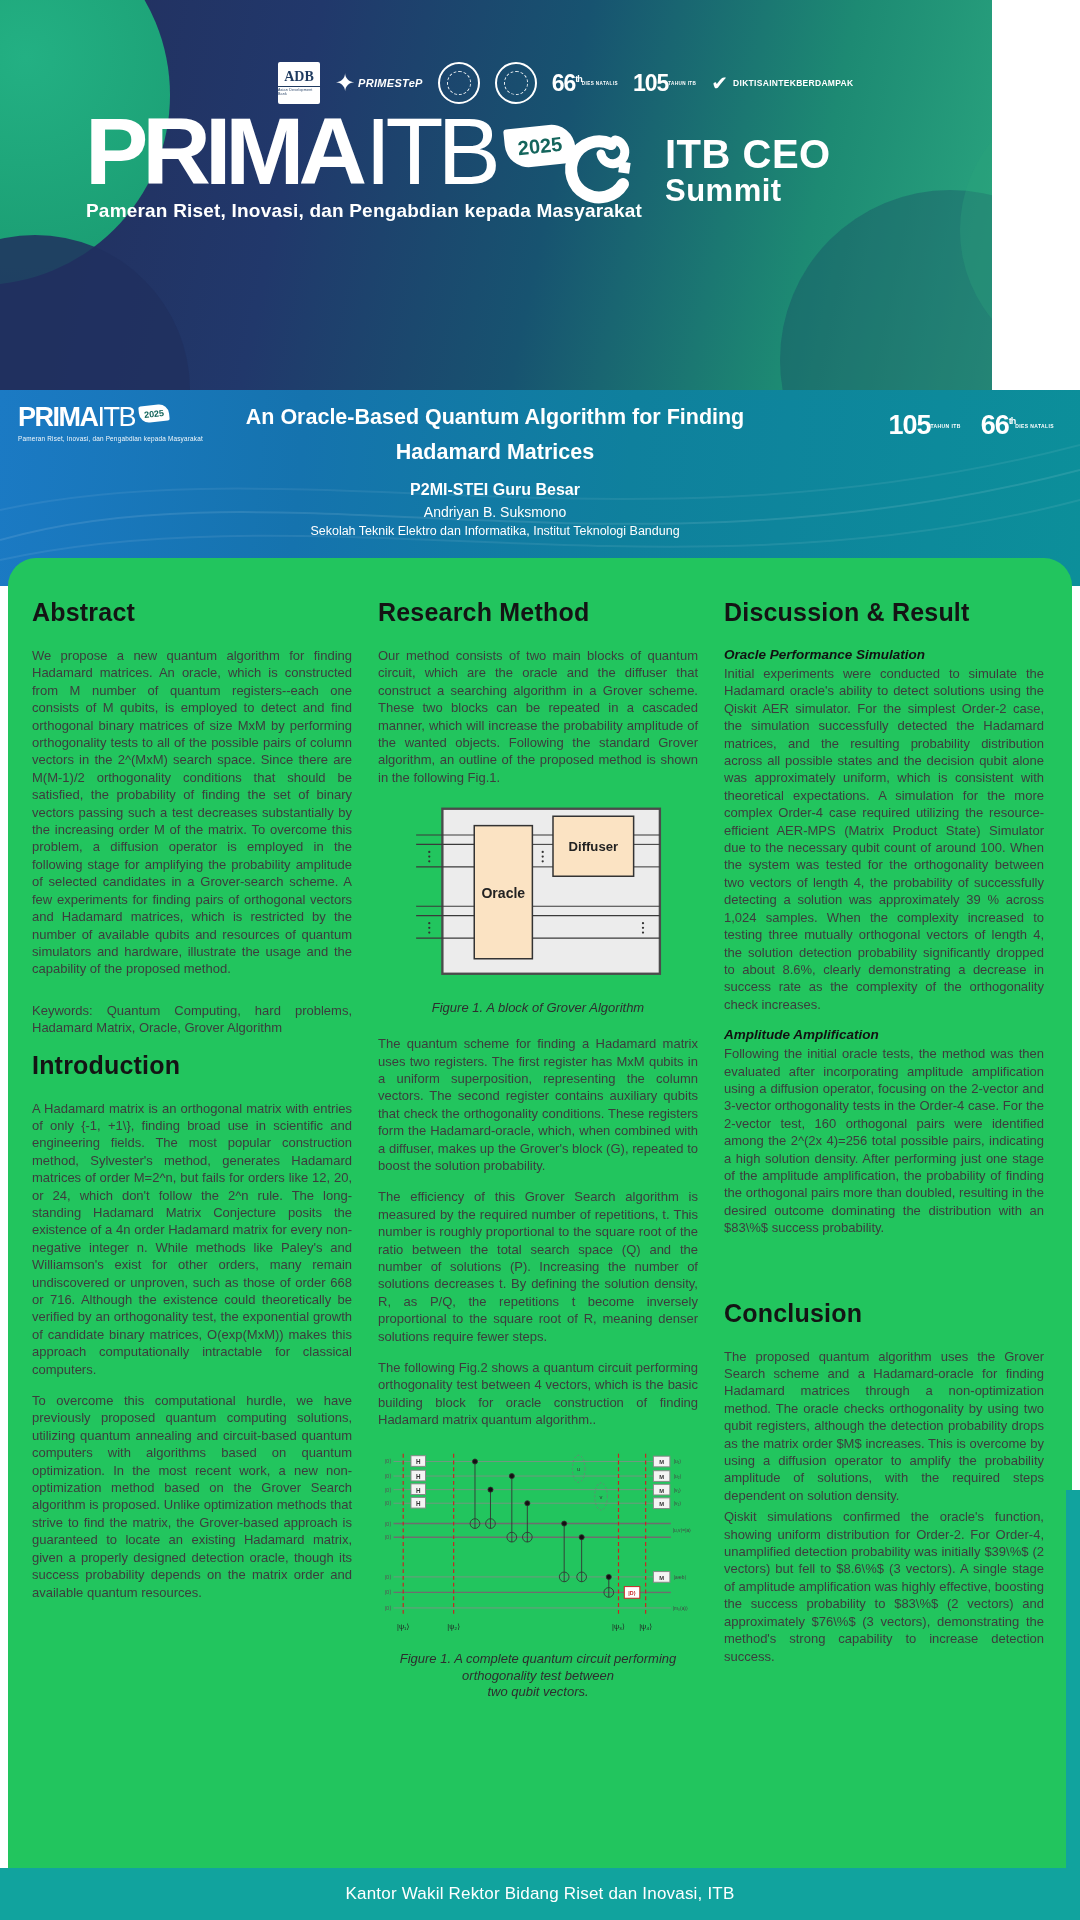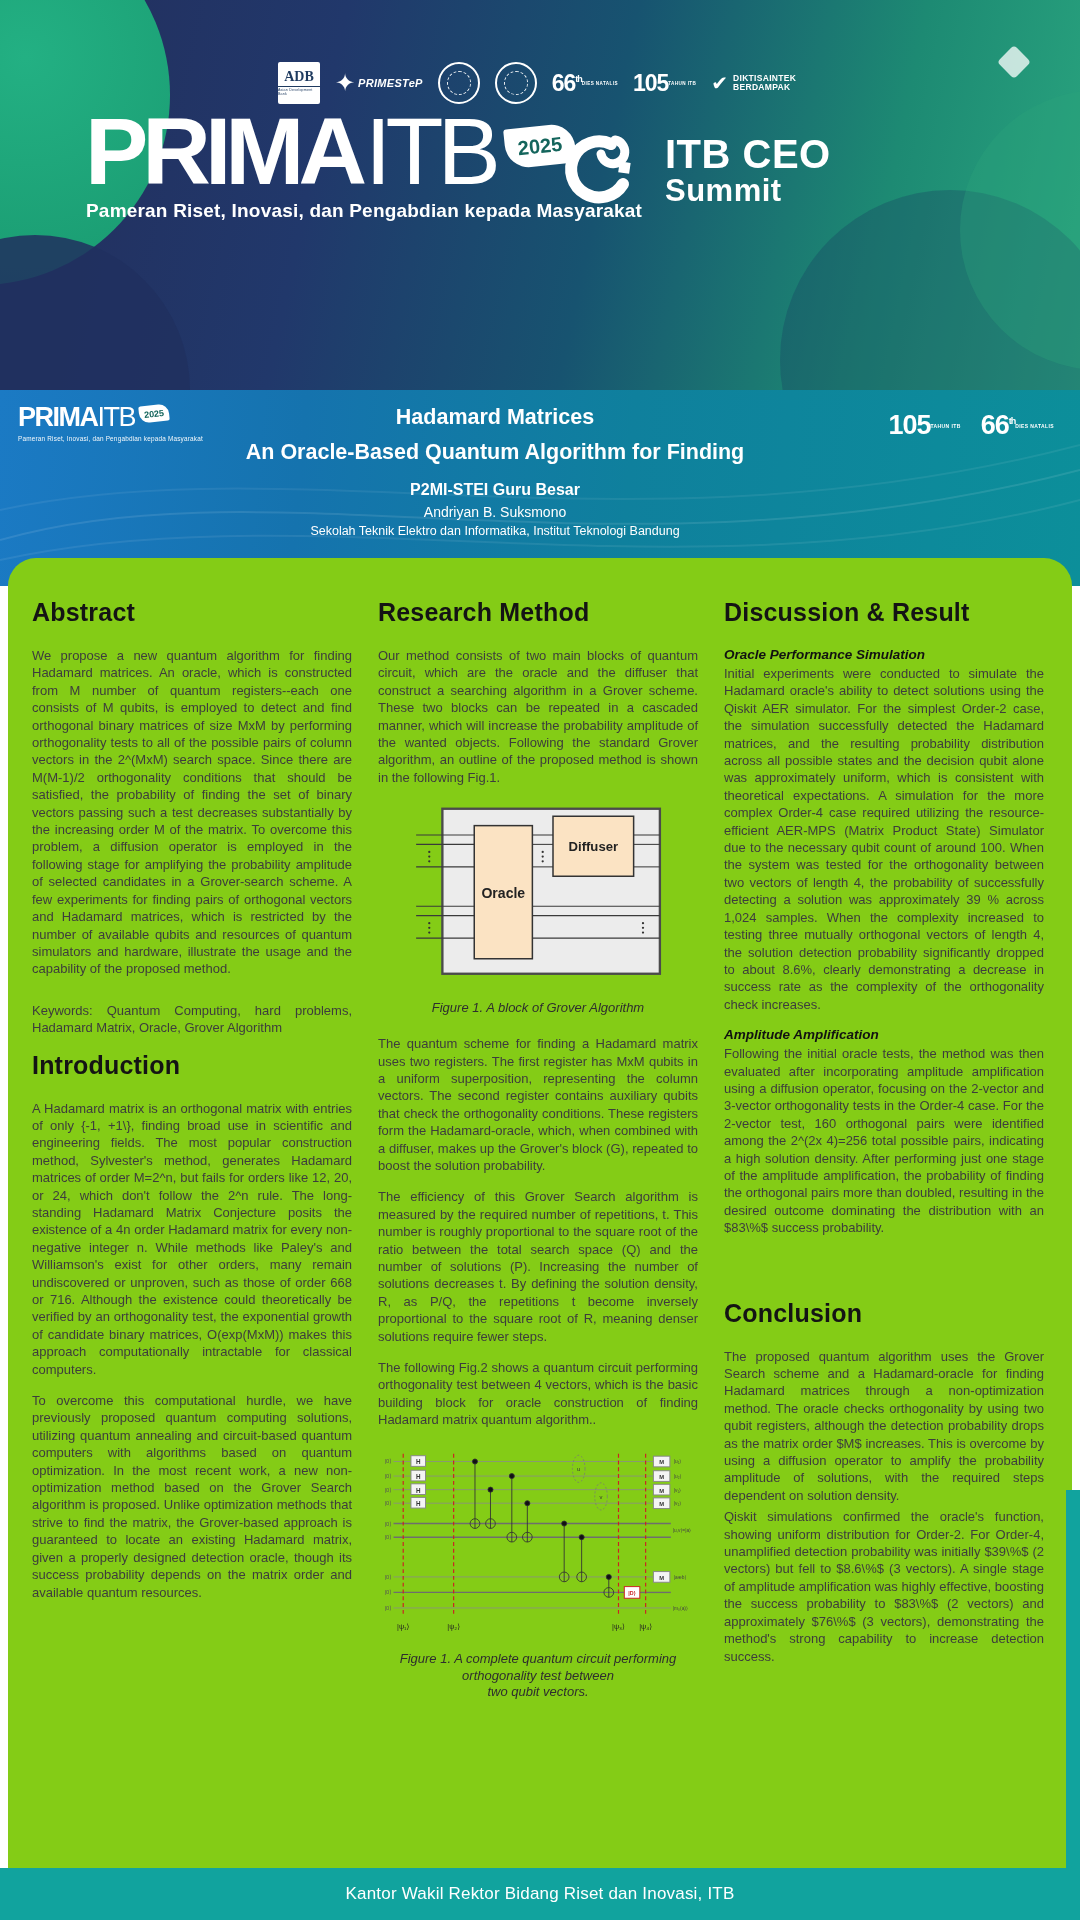--- a/index.html
+++ b/index.html
@@ -1,20 +1,20 @@
 <!DOCTYPE html>
 <html><head>
 <meta charset="utf-8">
 <style>
   html,body{margin:0;padding:0;}
   body{width:1080px;height:1920px;font-family:"Liberation Sans","DejaVu Sans",sans-serif;background:#fff;}
   .poster{position:relative;width:1080px;height:1920px;overflow:hidden;}
 
   
-  .hero{position:absolute;top:0;left:0;width:1080px;height:390px;overflow:hidden;
+  .hero{position:absolute;top:0;left:0;width:992px;height:390px;overflow:hidden;
     background:linear-gradient(102deg,#232e5c 0%,#21386b 30%,#175370 55%,#1d8a73 80%,#2aa67f 100%);}
   .blob{position:absolute;border-radius:50%;}
   .blob-green{left:-210px;top:-95px;width:380px;height:380px;background:radial-gradient(circle at 62% 40%,#23b785,#16996b);opacity:.95;}
   .blob-navy{left:-120px;top:235px;width:310px;height:310px;background:#20305f;opacity:.85;}
   .blob-dark-right{left:780px;top:190px;width:340px;height:340px;background:#16395f;opacity:.30;}
   .blob-teal-right{left:960px;top:90px;width:280px;height:280px;background:#2aa47c;opacity:.35;}
   .diamond{position:absolute;left:1002px;top:50px;width:24px;height:24px;background:rgba(255,255,255,.75);transform:rotate(45deg);border-radius:4px;}
 
   .logo-row{position:absolute;left:278px;top:62px;display:flex;align-items:center;gap:15px;color:#fff;}
   .adb-box{background:#fff;border-radius:2px;width:42px;height:42px;display:flex;flex-direction:column;align-items:center;justify-content:center;color:#1e3a5f;}
@@ -24,21 +24,21 @@
   .primestep .star{font-size:24px;line-height:24px;}
   .primestep .ps-word{font-size:11px;font-weight:bold;font-style:italic;letter-spacing:.3px;}
   .seal{width:38px;height:38px;border:2px solid #fff;border-radius:50%;display:flex;align-items:center;justify-content:center;}
   .seal .seal-core{width:22px;height:22px;border:1.6px dashed rgba(255,255,255,.9);border-radius:50%;}
   .minilogo{display:flex;flex-direction:row;align-items:center;line-height:1;}
   .minilogo .num{font-size:23px;font-weight:bold;letter-spacing:-1px;}
   .minilogo .num sup{font-size:9px;}
   .minilogo .sub{font-size:4.6px;font-weight:bold;letter-spacing:.4px;margin-top:2px;}
   .dikti{display:flex;align-items:center;gap:5px;}
   .dikti .check{font-size:20px;line-height:20px;}
-  .dikti .dikti-text{display:flex;flex-direction:column;line-height:1.05;}
+  .dikti .dikti-text{display:flex;flex-direction:row;line-height:1.05;}
   .dikti .dikti-text span{font-size:8.5px;font-weight:bold;letter-spacing:.3px;}
 
   .wordmark-row{position:absolute;left:85px;top:108px;display:flex;align-items:flex-start;}
   .wordmark{color:#fff;font-size:95px;line-height:.92;letter-spacing:-6px;white-space:nowrap;}
   .wm-bold{font-weight:bold;}
   .wm-light{font-weight:normal;margin-left:4px;}
   .leaf-badge{margin-left:10px;margin-top:18px;width:70px;height:40px;background:#fff;border-radius:3px 24px 3px 24px;display:flex;align-items:center;justify-content:center;transform:rotate(-6deg);}
   .leaf-badge span{color:#14655c;font-weight:bold;font-size:20px;}
   .summit{position:absolute;left:555px;top:128px;display:flex;align-items:center;gap:26px;color:#fff;}
   .summit-text{display:flex;flex-direction:column;line-height:1.02;}
@@ -61,21 +61,21 @@
   .banner-center{position:absolute;left:215px;top:10px;width:560px;text-align:center;color:#fff;}
   .banner-title{font-size:21.5px;font-weight:bold;line-height:1.65;}
   .banner-program{font-size:16px;font-weight:bold;margin-top:10px;}
   .banner-author{font-size:14px;margin-top:5px;}
   .banner-affil{font-size:12.5px;margin-top:4px;}
   .banner-right{position:absolute;right:26px;top:22px;display:flex;gap:20px;color:#fff;align-items:flex-start;}
   .banner-right .minilogo .num{font-size:27px;}
   .banner-right .minilogo .sub{font-size:5px;}
 
   
-  .card{position:absolute;top:558px;left:8px;width:1064px;height:1310px;background:#84cc16;border-radius:28px 28px 0 0;z-index:2;
+  .card{position:absolute;top:558px;left:8px;width:1064px;height:1310px;background:#22c55e;border-radius:28px 28px 0 0;z-index:2;
     display:flex;gap:26px;padding:30px 0 0 24px;box-sizing:border-box;}
   .col{width:320px;flex:0 0 320px;}
   h2.sec{font-size:25px;font-weight:bold;color:#141414;margin:10px 0 20px;letter-spacing:.2px;}
   .col p{font-size:13px;line-height:17.4px;color:#3d3d3d;text-align:justify;margin:0 0 14px;}
   .keywords{margin-top:24px !important;text-align:left;}
   h3.subsec{font-size:13.5px;font-weight:bold;font-style:italic;color:#111;margin:0 0 3px;}
   .nosep{margin-bottom:4px !important;}
   h2.conclusion-head{margin-top:62px;}
 
   figure{margin:6px 0 10px;text-align:center;}
@@ -167,22 +167,22 @@
         <span class="bl-word"><span class="bl-bold">PRIMA</span><span class="bl-light">ITB</span></span>
         <span class="mini-leaf">
             <span>2025</span>
           </span>
       </div>
       <div class="bl-tag">Pameran Riset, Inovasi, dan Pengabdian kepada Masyarakat</div>
     </div>
 
     <div class="banner-center">
       <div class="banner-title">
+        <div>An Oracle-Based Quantum Algorithm for Finding</div>
         <div>Hadamard Matrices</div>
-        <div>An Oracle-Based Quantum Algorithm for Finding</div>
       </div>
       <div class="banner-program">P2MI-STEI Guru Besar</div>
       <div class="banner-author">Andriyan B. Suksmono</div>
       <div class="banner-affil">Sekolah Teknik Elektro dan Informatika, Institut Teknologi Bandung</div>
     </div>
 
     <div class="banner-right">
       <div class="minilogo">
         <span class="num">105</span>
         <span class="sub">TAHUN ITB</span>

